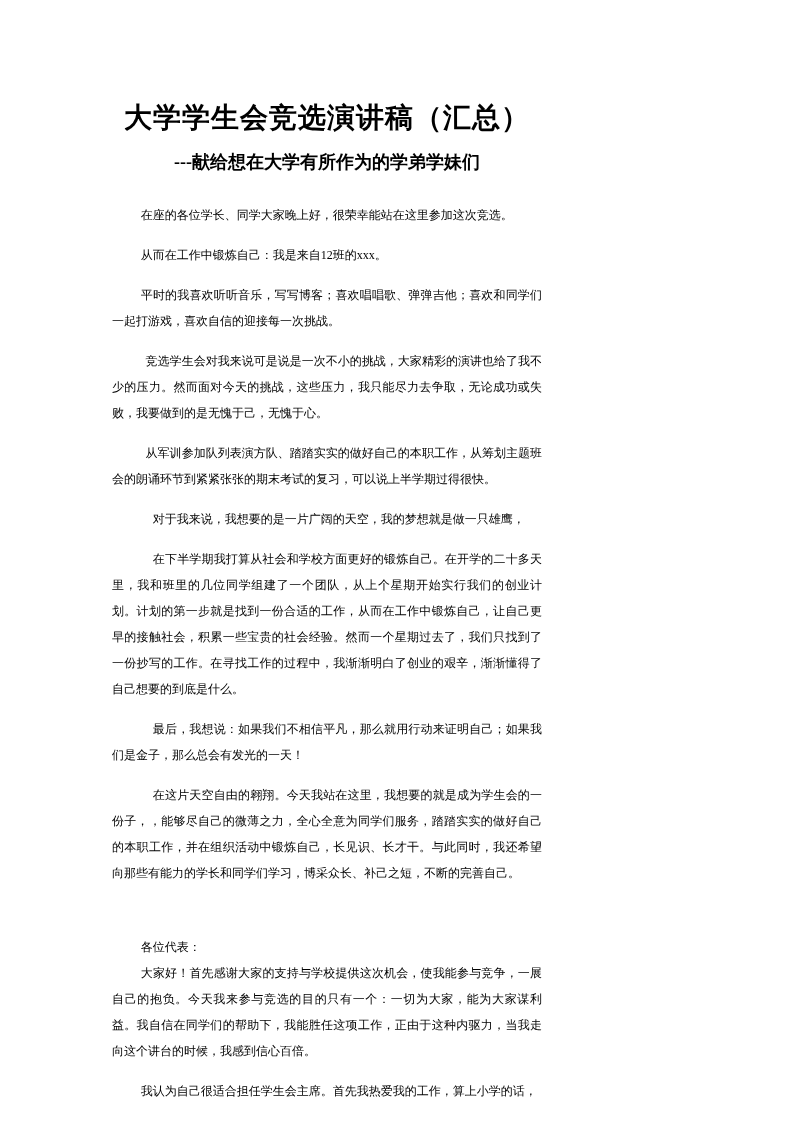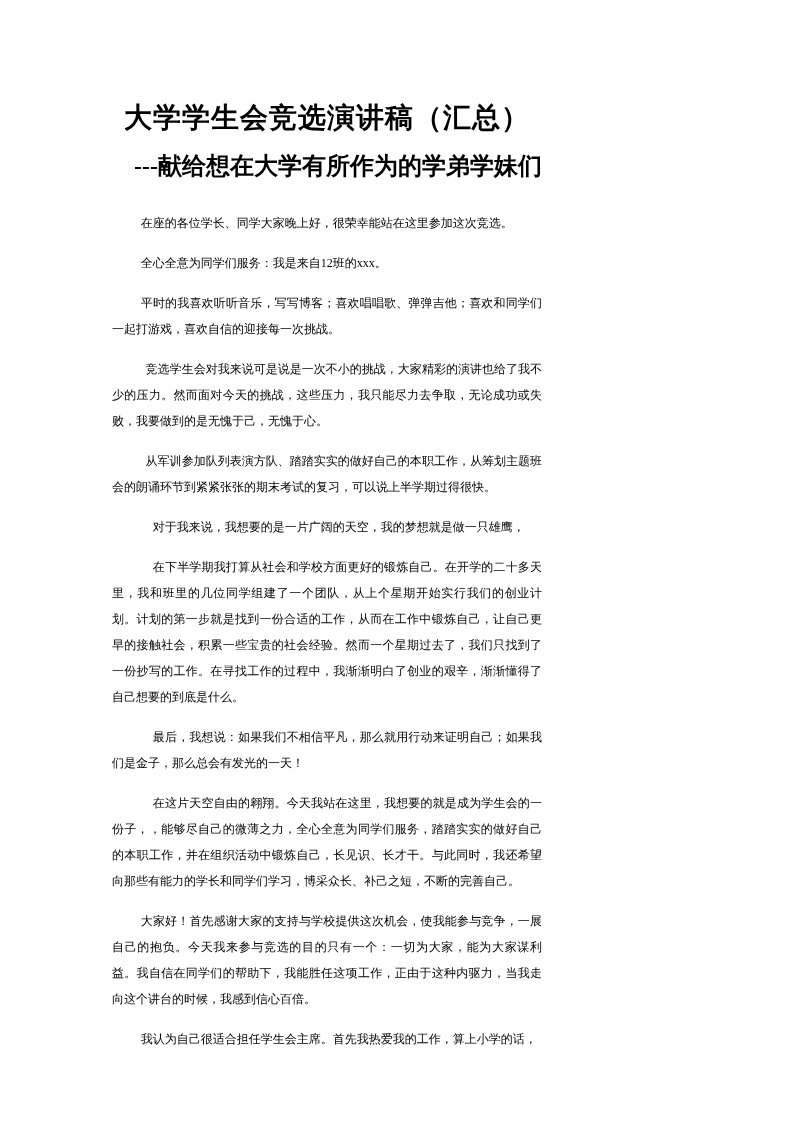--- a/index.html
+++ b/index.html
@@ -18,23 +18,23 @@
       background: #ffffff;
     }
     .doc-title {
       font-size: 28px;
       font-weight: bold;
       text-align: center;
       letter-spacing: 1px;
       line-height: 1.25;
     }
     .doc-subtitle {
-      font-size: 24px;
+      font-size: 18px;
       font-weight: bold;
-      text-align: right;
+      text-align: center;
       margin-top: 16px;
       line-height: 1.3;
     }
     .doc-body {
       margin-top: 28px;
       font-size: 12px;
       line-height: 26px;
       text-align: justify;
     }
     .doc-body p {
@@ -52,35 +52,36 @@
 <div class="page">
 
   <h1 class="doc-title">大学学生会竞选演讲稿（汇总）</h1>
 
   <div class="doc-subtitle">---献给想在大学有所作为的学弟学妹们</div>
 
   <div class="doc-body">
 
     <p class="ind-a">在座的各位学长、同学大家晚上好，很荣幸能站在这里参加这次竞选。</p>
 
-    <p class="ind-a">全心全意为同学们服务：我是来自12班的xxx。</p>
+    <p class="ind-a">从而在工作中锻炼自己：我是来自12班的xxx。</p>
 
     <p class="ind-a">平时的我喜欢听听音乐，写写博客；喜欢唱唱歌、弹弹吉他；喜欢和同学们一起打游戏，喜欢自信的迎接每一次挑战。</p>
 
     <p class="ind-b">竞选学生会对我来说可是说是一次不小的挑战，大家精彩的演讲也给了我不少的压力。然而面对今天的挑战，这些压力，我只能尽力去争取，无论成功或失败，我要做到的是无愧于己，无愧于心。</p>
 
     <p class="ind-b">从军训参加队列表演方队、踏踏实实的做好自己的本职工作，从筹划主题班会的朗诵环节到紧紧张张的期末考试的复习，可以说上半学期过得很快。</p>
 
     <p class="ind-c">对于我来说，我想要的是一片广阔的天空，我的梦想就是做一只雄鹰，</p>
 
     <p class="ind-c">在下半学期我打算从社会和学校方面更好的锻炼自己。在开学的二十多天里，我和班里的几位同学组建了一个团队，从上个星期开始实行我们的创业计划。计划的第一步就是找到一份合适的工作，从而在工作中锻炼自己，让自己更早的接触社会，积累一些宝贵的社会经验。然而一个星期过去了，我们只找到了一份抄写的工作。在寻找工作的过程中，我渐渐明白了创业的艰辛，渐渐懂得了自己想要的到底是什么。</p>
 
     <p class="ind-c">最后，我想说：如果我们不相信平凡，那么就用行动来证明自己；如果我们是金子，那么总会有发光的一天！</p>
 
     <p class="ind-c">在这片天空自由的翱翔。今天我站在这里，我想要的就是成为学生会的一份子，，能够尽自己的微薄之力，全心全意为同学们服务，踏踏实实的做好自己的本职工作，并在组织活动中锻炼自己，长见识、长才干。与此同时，我还希望向那些有能力的学长和同学们学习，博采众长、补己之短，不断的完善自己。</p>
 
+    <p class="ind-a gap-large no-gap">各位代表：</p>
 
     <p class="ind-a">大家好！首先感谢大家的支持与学校提供这次机会，使我能参与竞争，一展自己的抱负。今天我来参与竞选的目的只有一个：一切为大家，能为大家谋利益。我自信在同学们的帮助下，我能胜任这项工作，正由于这种内驱力，当我走向这个讲台的时候，我感到信心百倍。</p>
 
     <p class="ind-a">我认为自己很适合担任学生会主席。首先我热爱我的工作，算上小学的话，</p>
 
   </div>
 </div>
 
 </body></html>

